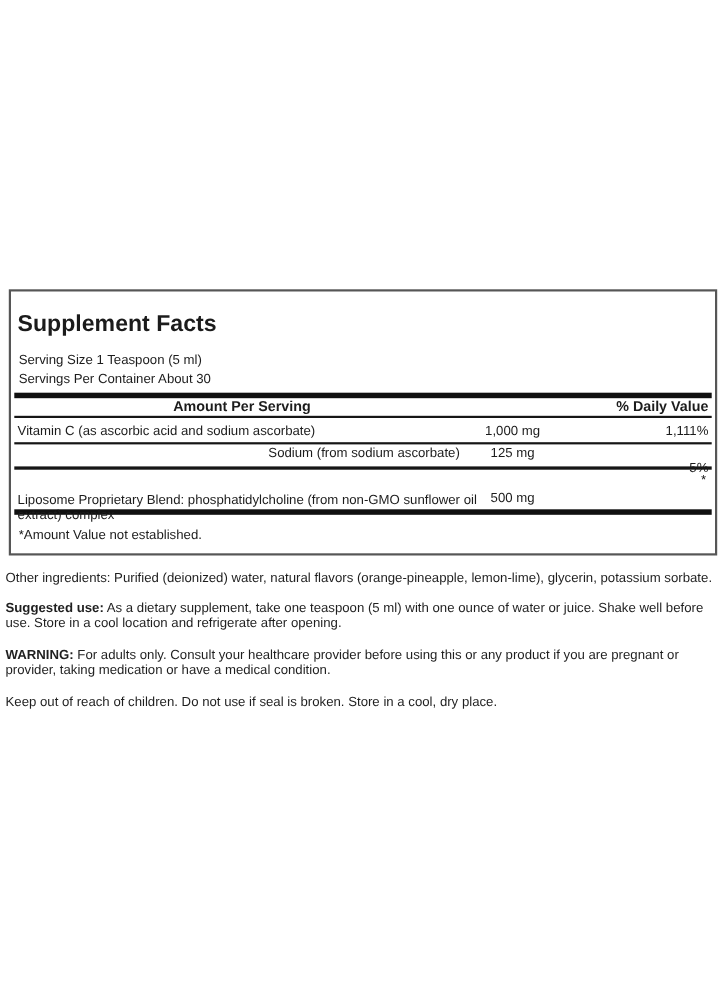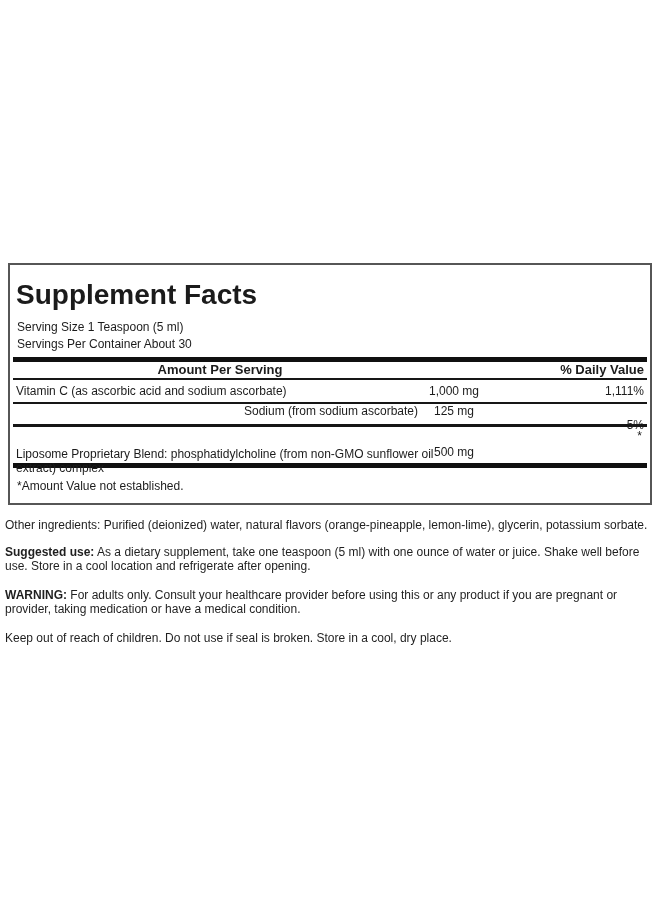--- a/index.html
+++ b/index.html
@@ -23,21 +23,21 @@
     top: 263px;
     width: 644px;
     height: 242px;
     box-sizing: border-box;
     border: 2px solid #565656;
     padding: 0 4px;
     background: #ffffff;
   }
   .facts-title {
     margin: 18px 0 0 2px;
-    font-size: 28px;
+    font-size: 21px;
     font-weight: bold;
     color: #1b1b1b;
     line-height: 23px;
   }
   .serving-line {
     padding-left: 3px;
     font-size: 12px;
     line-height: 17px;
   }
   .serving-line.first { margin-top: 13px; }
@@ -81,21 +81,21 @@
     align-items: center;
     font-size: 12px;
   }
   .nutrient-row .n-name {
     flex: 1 1 auto;
     padding-left: 2px;
     line-height: 14px;
   }
   .nutrient-row .n-amt {
     position: absolute;
-    left: 400px;
+    left: 412px;
     width: 80px;
     text-align: center;
   }
   .nutrient-row .n-dv {
     margin-left: auto;
     padding-right: 2px;
     text-align: right;
   }
   .row-h22 { height: 22px; }
   .row-h20 { height: 20px; flex-direction: column; }

